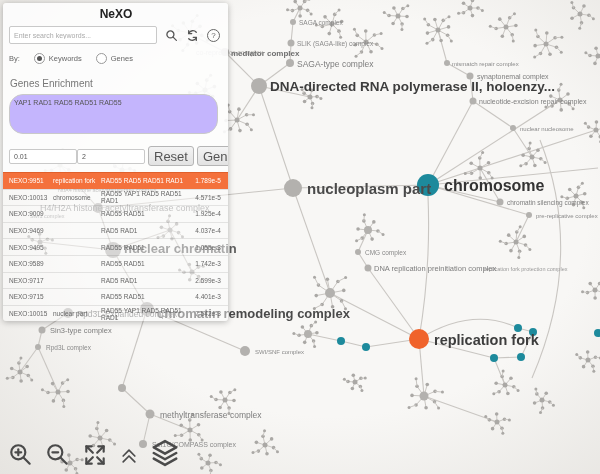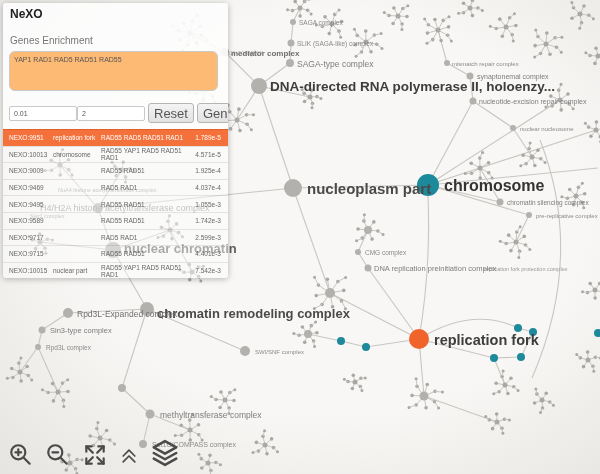--- a/index.html
+++ b/index.html
@@ -7,36 +7,36 @@
     width:600px;height:474px;overflow:hidden;position:relative;
     font-family:"Liberation Sans", sans-serif;
     background:radial-gradient(ellipse at 55% 45%, #f8f7f5 55%, #e6e4e0 100%);
   }
   #graph{position:absolute;left:0;top:0;z-index:1;}
 
   
   #panel{position:absolute;left:3px;top:3px;width:225px;z-index:5;
     border-radius:3px;box-shadow:0 1px 6px rgba(0,0,0,.28);overflow:hidden;}
   #panel-top{background:rgba(253,253,253,.9);padding:4px 6px 6px 6px;}
-  .app-title{font-size:12px;font-weight:bold;color:#222;margin:0 0 5px 1px;}
+  .app-title{font-size:12px;font-weight:bold;color:#222;margin:0 0 5px 1px;text-align:center;}
   .search-row{display:flex;align-items:center;}
   .search-input{width:138px;height:16px;border:1px solid #c9c9c9;border-radius:2px;
     font-size:7px;color:#555;padding:0 4px;background:#fff;outline:none;}
   .search-input::placeholder{color:#aaa;}
   .hicon{margin-left:8px;display:inline-flex;align-items:center;justify-content:center;cursor:pointer;}
   .help-circle{width:11px;height:11px;border:1px solid #666;border-radius:50%;
     font-size:8px;color:#666;display:flex;align-items:center;justify-content:center;}
   .by-row{display:flex;align-items:center;margin-top:9px;font-size:7.5px;color:#666;}
   .radio{width:9px;height:9px;border:1px solid #999;border-radius:50%;background:#fff;
     display:inline-block;margin:0 4px 0 14px;position:relative;vertical-align:middle;}
   .radio.sel::after{content:"";position:absolute;left:2px;top:2px;width:5px;height:5px;
     border-radius:50%;background:#555;}
   .te-head{font-size:10px;color:#777;margin:14px 0 5px 1px;}
-  .te-area{width:199px;height:30px;border:1px solid #c9c9c9;border-radius:6px;resize:none;
-    font-family:"Liberation Sans",sans-serif;font-size:7px;color:#555;padding:4px;background:#fdba74;outline:none;}
+  .te-area{width:199px;height:30px;border:1px solid #c9c9c9;border-radius:14px;resize:none;
+    font-family:"Liberation Sans",sans-serif;font-size:7px;color:#555;padding:4px;background:#c4b5fd;outline:none;}
   .param-row{display:flex;align-items:center;margin-top:8px;}
   .param-input{width:58px;height:13px;border:1px solid #c9c9c9;border-radius:2px;
     font-size:7px;color:#555;padding:0 4px;background:#fff;outline:none;}
   .pbtn{height:20px;border:1px solid #b5b5b5;border-radius:3px;background:linear-gradient(#f4f4f4,#e2e2e2);
     font-size:13px;color:#555;padding:0 5px;margin-left:3px;cursor:pointer;font-family:"Liberation Sans",sans-serif;}
   
   #result-table{background:rgba(253,253,253,.48);}
   .trow{display:flex;align-items:center;height:15.6px;border-top:1px solid rgba(0,0,0,.09);
     font-size:6.5px;color:#666;cursor:pointer;}
   .trow.hl{background:#f4713c;border-top:1px solid #e0602c;color:#fff;}
@@ -1001,21 +1001,48 @@
     <text x="46" y="350" fill="#8a8a8a" font-size="6.5" font-weight="400" font-family="&quot;Liberation Sans&quot;, sans-serif">Rpd3L complex</text>
     <text x="255" y="354" fill="#8a8a8a" font-size="6" font-weight="400" font-family="&quot;Liberation Sans&quot;, sans-serif">SWI/SNF complex</text>
     <text x="160" y="418" fill="#7d7d7d" font-size="8.5" font-weight="400" font-family="&quot;Liberation Sans&quot;, sans-serif">methyltransferase complex</text>
     <text x="152" y="447" fill="#8a8a8a" font-size="7" font-weight="400" font-family="&quot;Liberation Sans&quot;, sans-serif">Set1C/COMPASS complex</text>
   </svg>
 
 <div id="panel">
   <div id="panel-top">
     <div class="app-title">NeXO</div>
 
+    <div class="search-row">
+      <input class="search-input" type="text" placeholder="Enter search keywords..." style="">
+      <span class="hicon">
+        <svg width="13" height="13" viewBox="0 0 24 24" fill="none" stroke="#555" stroke-width="2.4" stroke-linecap="round">
+          <circle cx="10" cy="10" r="6.5"></circle>
+            <line x1="15" y1="15" x2="21" y2="21"></line>
+        </svg>
+      </span>
+      <span class="hicon">
+        <svg width="13" height="13" viewBox="0 0 24 24" fill="none" stroke="#555" stroke-width="2.4" stroke-linecap="round">
+          <path d="M19 6 A 8.5 8.5 0 0 0 5 8"></path>
+            <polyline points="5 3 5 8.5 10.5 8.5" fill="none"></polyline>
+          <path d="M5 18 A 8.5 8.5 0 0 0 19 16"></path>
+            <polyline points="19 21 19 15.5 13.5 15.5" fill="none"></polyline>
+        </svg>
+      </span>
+      <span class="hicon">
+        <span class="help-circle">?</span>
+      </span>
+    </div>
 
+    <div class="by-row">
+      <span>By:</span>
+      <span class="radio sel"></span>
+      <span>Keywords</span>
+      <span class="radio"></span>
+      <span>Genes</span>
+    </div>
 
     <div class="te-head">Genes Enrichment</div>
     <textarea class="te-area" style="">YAP1 RAD1 RAD5 RAD51 RAD55</textarea>
 
     <div class="param-row">
       <input class="param-input" type="text" value="0.01" style="">
       <input class="param-input" type="text" value="2" style="">
       <button class="pbtn">Reset</button>
       <button class="pbtn">Genes</button>
     </div>

